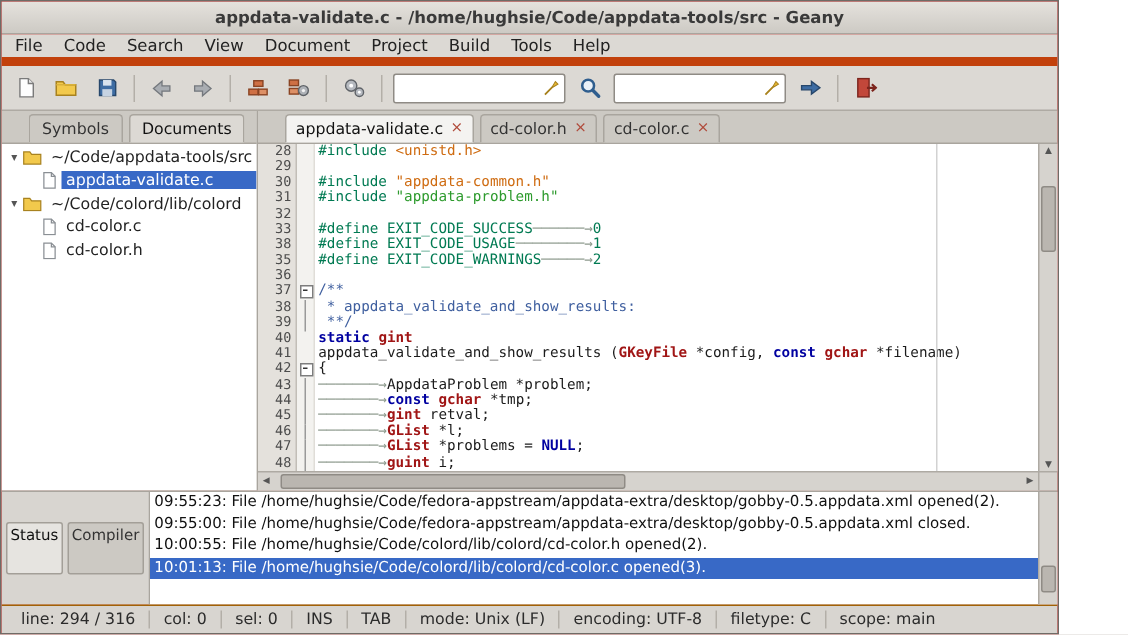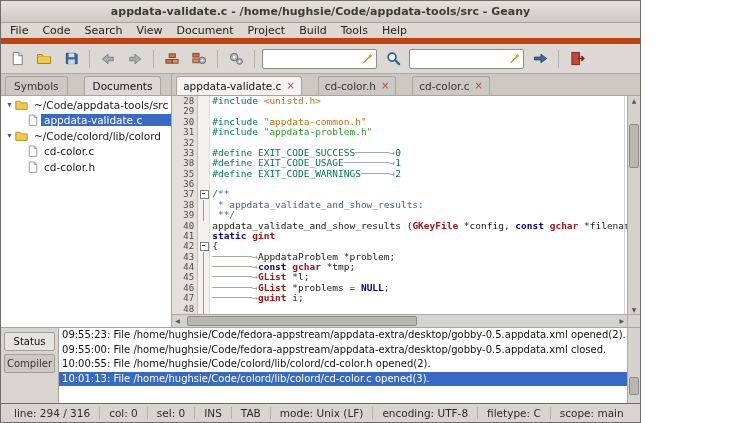--- a/index.html
+++ b/index.html
@@ -1,30 +1,30 @@
 <!DOCTYPE html>
 <html><head>
 <meta charset="utf-8">
 <style>
   *{box-sizing:border-box;margin:0;padding:0}
   html,body{width:752px;height:423px}
   body{font-family:"DejaVu Sans","Liberation Sans",sans-serif;font-size:11px;color:#222}
-  .window{width:641px;height:423px;border:1px solid #6f6b66;display:flex;flex-direction:column;background:#ef4444;overflow:hidden}
+  .window{width:706px;height:423px;border:1px solid #6f6b66;display:flex;flex-direction:column;background:#ef4444;overflow:hidden}
   .titlebar{flex:0 0 22px;background:linear-gradient(#e5e2dd,#cdcac4);border-bottom:1px solid #a9a59e;display:flex;align-items:center;justify-content:center;font-weight:bold;font-size:11px;color:#3a3a3a}
   .menubar{flex:0 0 21px;background:#dcd9d4;display:flex;align-items:stretch;padding-left:2px;border-bottom:6px solid #c2410c}
   .menu-item{display:flex;align-items:center;padding:0 7px;cursor:default}
   .toolbar{flex:0 0 30px;background:#dcd9d4;border-bottom:1px solid #aeaaa3;display:flex;align-items:center;padding:0 3px;gap:1px}
   .tbtn{width:26px;height:24px;display:flex;align-items:center;justify-content:center;border:1px solid transparent;border-radius:3px}
   .tsep{width:1px;height:18px;background:#b3afa8;margin:0 4px}
   .tentry{width:115px;height:20px;background:#fff;border:1px solid #8f8b85;border-radius:2px;display:flex;align-items:center;padding:0 3px;margin:0 2px}
   .tentry input{flex:1;border:none;outline:none;background:transparent;font-size:10px;min-width:0;font-family:inherit}
   .ticon{flex:0 0 auto;display:flex}
   .main{flex:1;display:flex;min-height:0;background:#d8d5d0}
   .sidebar{flex:0 0 170px;display:flex;flex-direction:column;border-right:1px solid #a9a59e}
-  .ntabs{flex:0 0 22px;background:#ccc9c3;display:flex;align-items:flex-end;padding-left:4px;gap:16px;border-bottom:1px solid #a9a59e}
+  .ntabs{flex:0 0 22px;background:#ccc9c3;display:flex;align-items:flex-end;padding-left:18px;gap:4px;border-bottom:1px solid #a9a59e}
   .ntab{padding:3px 8px;background:#ccc9c3;border:1px solid #a9a59e;border-bottom:none;border-radius:3px 3px 0 0;font-size:10.5px;color:#333;white-space:nowrap}
   .ntab.active{background:#dcd9d4;color:#111}
   .tree{flex:1;background:#fff;padding-top:1px;overflow:hidden}
   .trow{display:flex;align-items:center;height:15.5px;font-size:10.5px;white-space:nowrap}
   .texp{width:11px;text-align:center;color:#555;font-size:8px;flex:0 0 11px}
   .tico{display:flex;margin-right:3px;flex:0 0 auto}
   .tlabel{padding:0 3px;flex:1;overflow:hidden}
   .tlabel.sel{background:#3869c6;color:#fff}
   .editor{flex:1;display:flex;flex-direction:column;min-width:0}
   .etab{display:flex;align-items:center;gap:5px;padding:3px 6px;background:#ccc9c3;border:1px solid #a9a59e;border-bottom:none;border-radius:3px 3px 0 0;font-size:10.5px;color:#333;white-space:nowrap}
@@ -51,21 +51,21 @@
   .c-ws{color:#8f9b8f}
   .vscroll{flex:0 0 13px;background:#d6d3ce;border-left:1px solid #aeaaa3;position:relative}
   .vthumb{position:absolute;left:1px;right:1px;top:28px;height:44px;background:#bab6b0;border:1px solid #8f8b85;border-radius:2px}
   .sarrow{position:absolute;left:0;right:0;text-align:center;font-size:6px;color:#555}
   .hscrollrow{flex:0 0 13px;display:flex}
   .hscroll{flex:1;background:#d6d3ce;border-top:1px solid #aeaaa3;position:relative}
   .hthumb{position:absolute;top:1px;bottom:1px;left:15px;width:230px;background:#bab6b0;border:1px solid #8f8b85;border-radius:2px}
   .harrow{position:absolute;top:2px;font-size:6px;color:#555}
   .corner{flex:0 0 13px;background:#d6d3ce;border-top:1px solid #aeaaa3;border-left:1px solid #aeaaa3}
   .bottom{flex:0 0 76px;border-top:1px solid #a9a59e;display:flex;background:#d8d5d0}
-  .btabs{flex:0 0 55px;display:flex;flex-direction:column;gap:3px;padding:4px 3px}
+  .btabs{flex:0 0 55px;display:flex;flex-direction:row;gap:3px;padding:20px 3px}
   .btab{border:1px solid #a39f98;background:#ccc9c3;border-radius:2px;font-size:10px;padding:3px 2px;text-align:center;color:#333}
   .btab.active{background:#e6e4e0;color:#111}
   .msgs{flex:1;background:#fff;border-left:1px solid #a9a59e;display:flex;overflow:hidden}
   .mlist{flex:1;overflow:hidden}
   .mrow{height:14.5px;line-height:14.5px;font-size:10px;white-space:nowrap;padding-left:3px;color:#111}
   .mrow.sel{background:#3869c6;color:#fff}
   .mscroll{flex:0 0 13px;background:#d6d3ce;border-left:1px solid #aeaaa3;position:relative}
   .mthumb{position:absolute;left:1px;right:1px;bottom:8px;height:18px;background:#bab6b0;border:1px solid #8f8b85;border-radius:2px}
   .statusbar{flex:0 0 19px;border-top:1px solid #a16207;background:#d8d5d0;display:flex;align-items:center;font-size:10.5px;color:#2b2b2b;padding-left:4px}
   .sitem{padding:0 9px;white-space:nowrap}
@@ -331,25 +331,26 @@
             <div class="crow"><span class="c-pre">#include </span><span class="c-stro">"appdata-common.h"</span></div>
             <div class="crow"><span class="c-pre">#include </span><span class="c-strg">"appdata-problem.h"</span></div>
             <div class="crow"></div>
             <div class="crow"><span class="c-pre">#define EXIT_CODE_SUCCESS</span><span class="c-ws">──────→</span><span class="c-pre">0</span></div>
             <div class="crow"><span class="c-pre">#define EXIT_CODE_USAGE</span><span class="c-ws">────────→</span><span class="c-pre">1</span></div>
             <div class="crow"><span class="c-pre">#define EXIT_CODE_WARNINGS</span><span class="c-ws">─────→</span><span class="c-pre">2</span></div>
             <div class="crow"></div>
             <div class="crow"><span class="c-cmt">/**</span></div>
             <div class="crow"><span class="c-cmt"> * appdata_validate_and_show_results:</span></div>
             <div class="crow"><span class="c-cmt"> **/</span></div>
+            <div class="crow"><span class="c-kw">static</span><span class="c-pln"> </span><span class="c-typ">gint</span></div>
             <div class="crow"><span class="c-pln">appdata_validate_and_show_results (</span><span class="c-typ">GKeyFile</span><span class="c-pln"> *config, </span><span class="c-kw">const</span><span class="c-pln"> </span><span class="c-typ">gchar</span><span class="c-pln"> *filename)</span></div>
-            <div class="crow"><span class="c-kw">static</span><span class="c-pln"> </span><span class="c-typ">gint</span></div>
             <div class="crow"><span class="c-pln">{</span></div>
             <div class="crow"><span class="c-ws">───────→</span><span class="c-pln">AppdataProblem *problem;</span></div>
             <div class="crow"><span class="c-ws">───────→</span><span class="c-kw">const</span><span class="c-pln"> </span><span class="c-typ">gchar</span><span class="c-pln"> *tmp;</span></div>
+            <div class="crow"><span class="c-ws">───────→</span><span class="c-typ">gint</span><span class="c-pln"> retval;</span></div>
             <div class="crow"><span class="c-ws">───────→</span><span class="c-typ">GList</span><span class="c-pln"> *l;</span></div>
             <div class="crow"><span class="c-ws">───────→</span><span class="c-typ">GList</span><span class="c-pln"> *problems = </span><span class="c-kw">NULL</span><span class="c-pln">;</span></div>
             <div class="crow"><span class="c-ws">───────→</span><span class="c-typ">guint</span><span class="c-pln"> i;</span></div>
           </div>
         <div class="vscroll">
           <div class="sarrow" style="top:1px">▲</div>
           <div class="vthumb"></div>
           <div class="sarrow" style="bottom:1px">▼</div>
         </div>
       </div>

